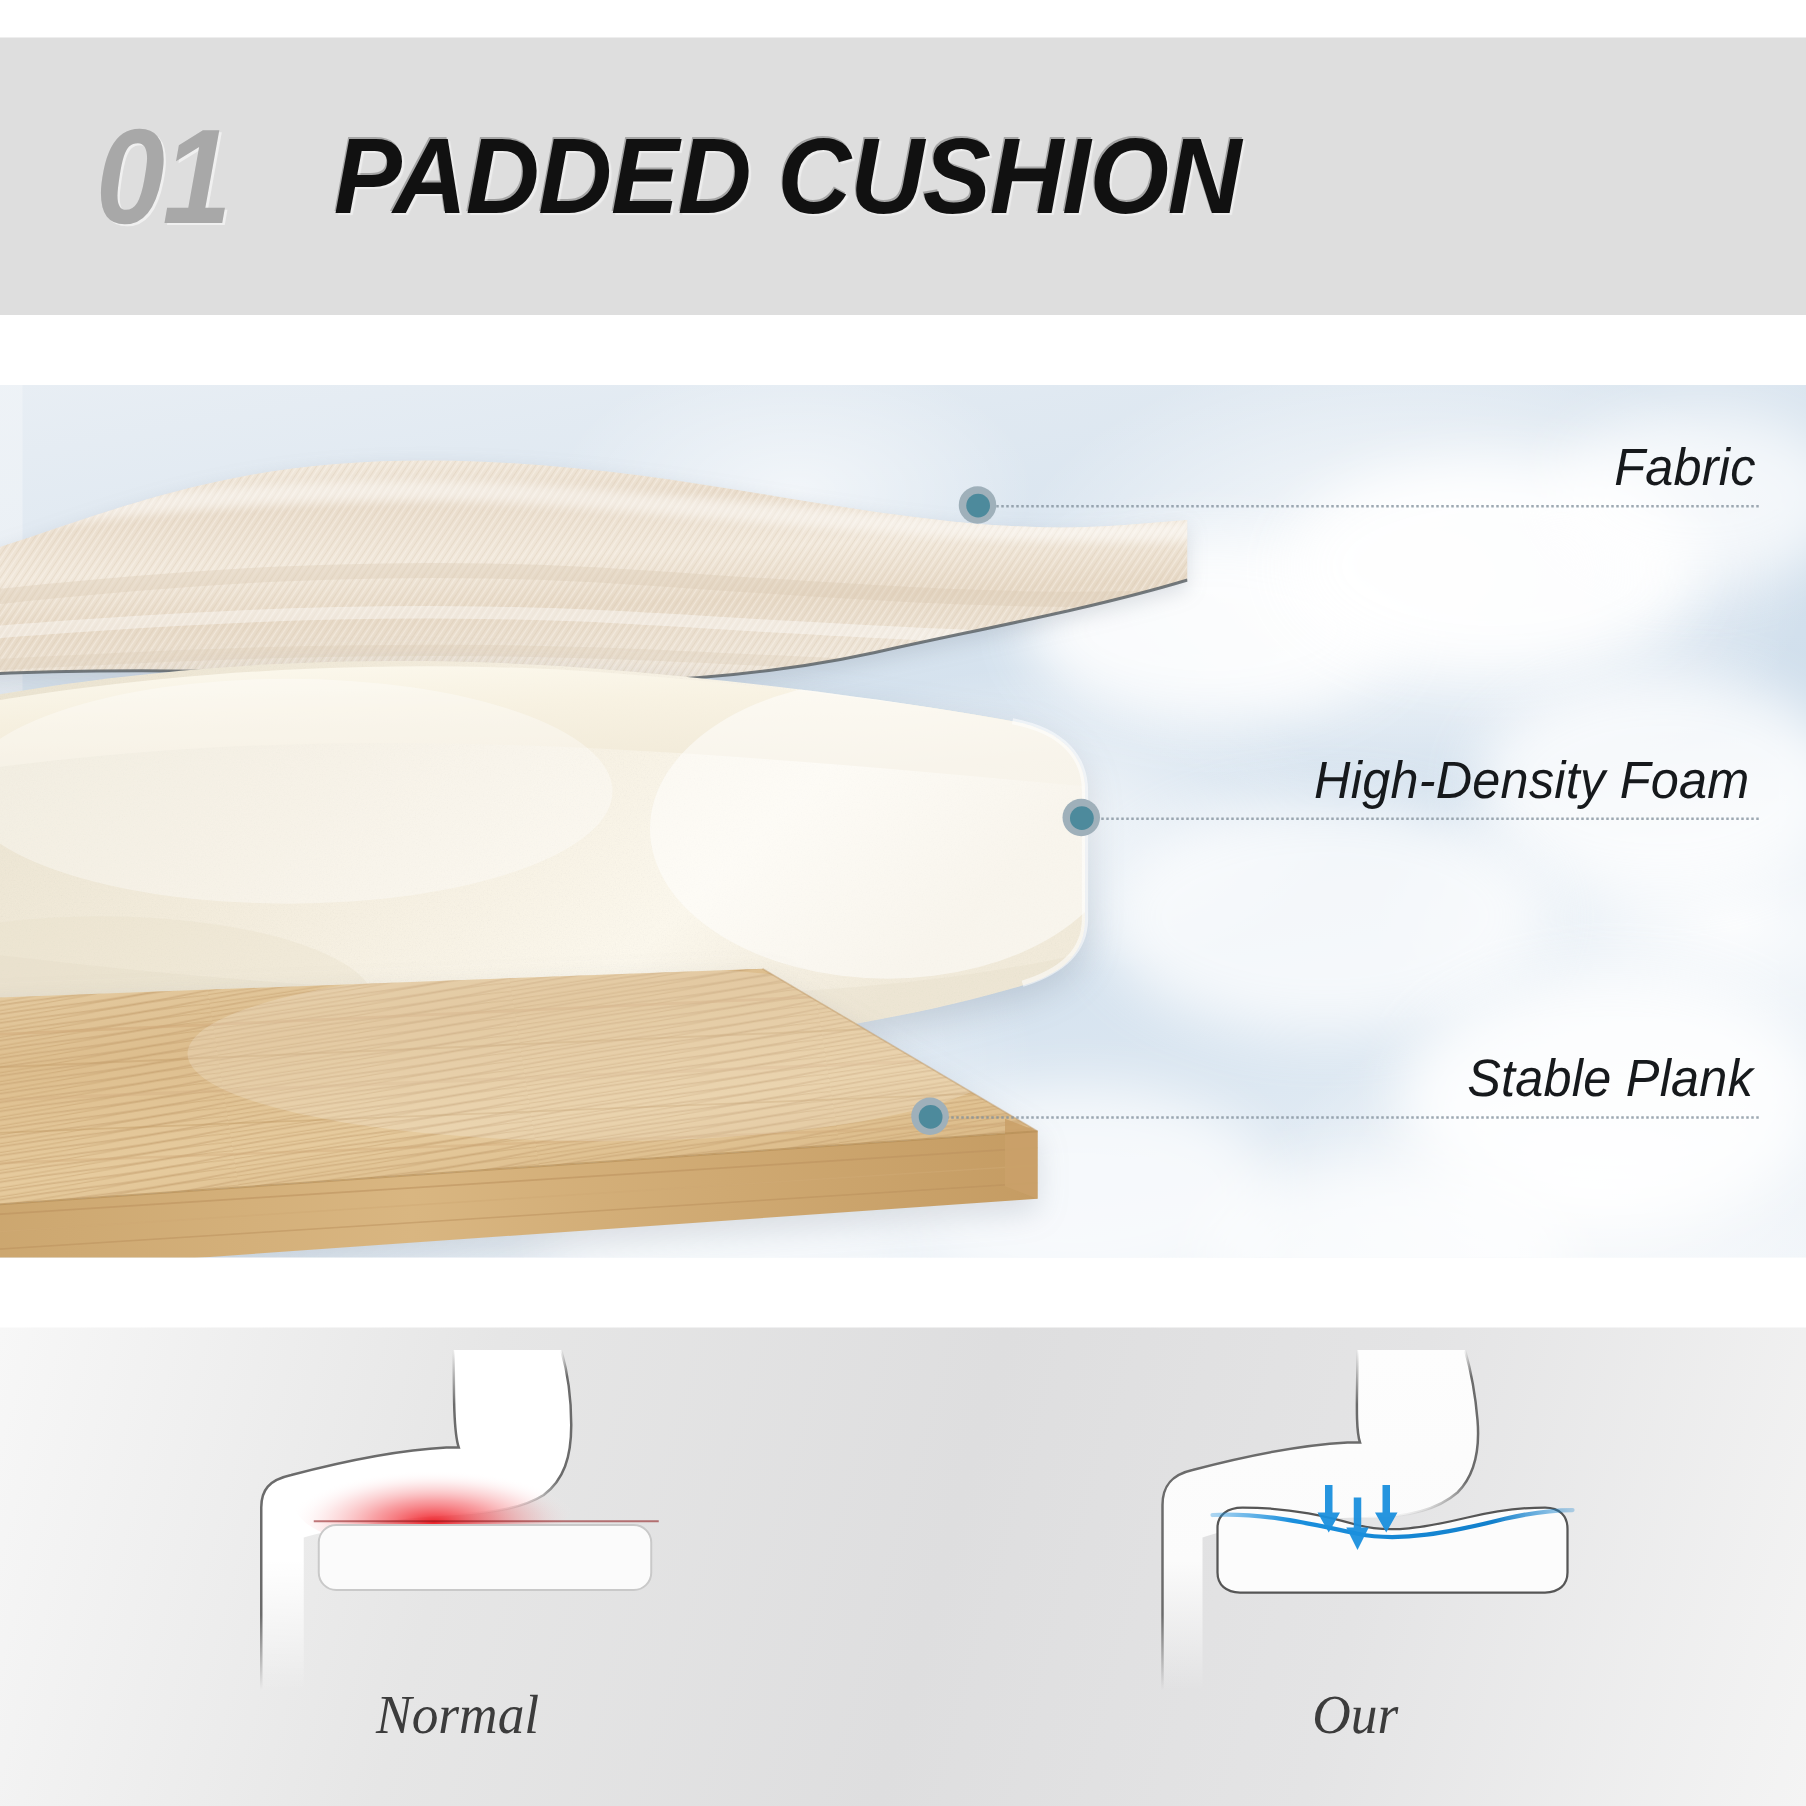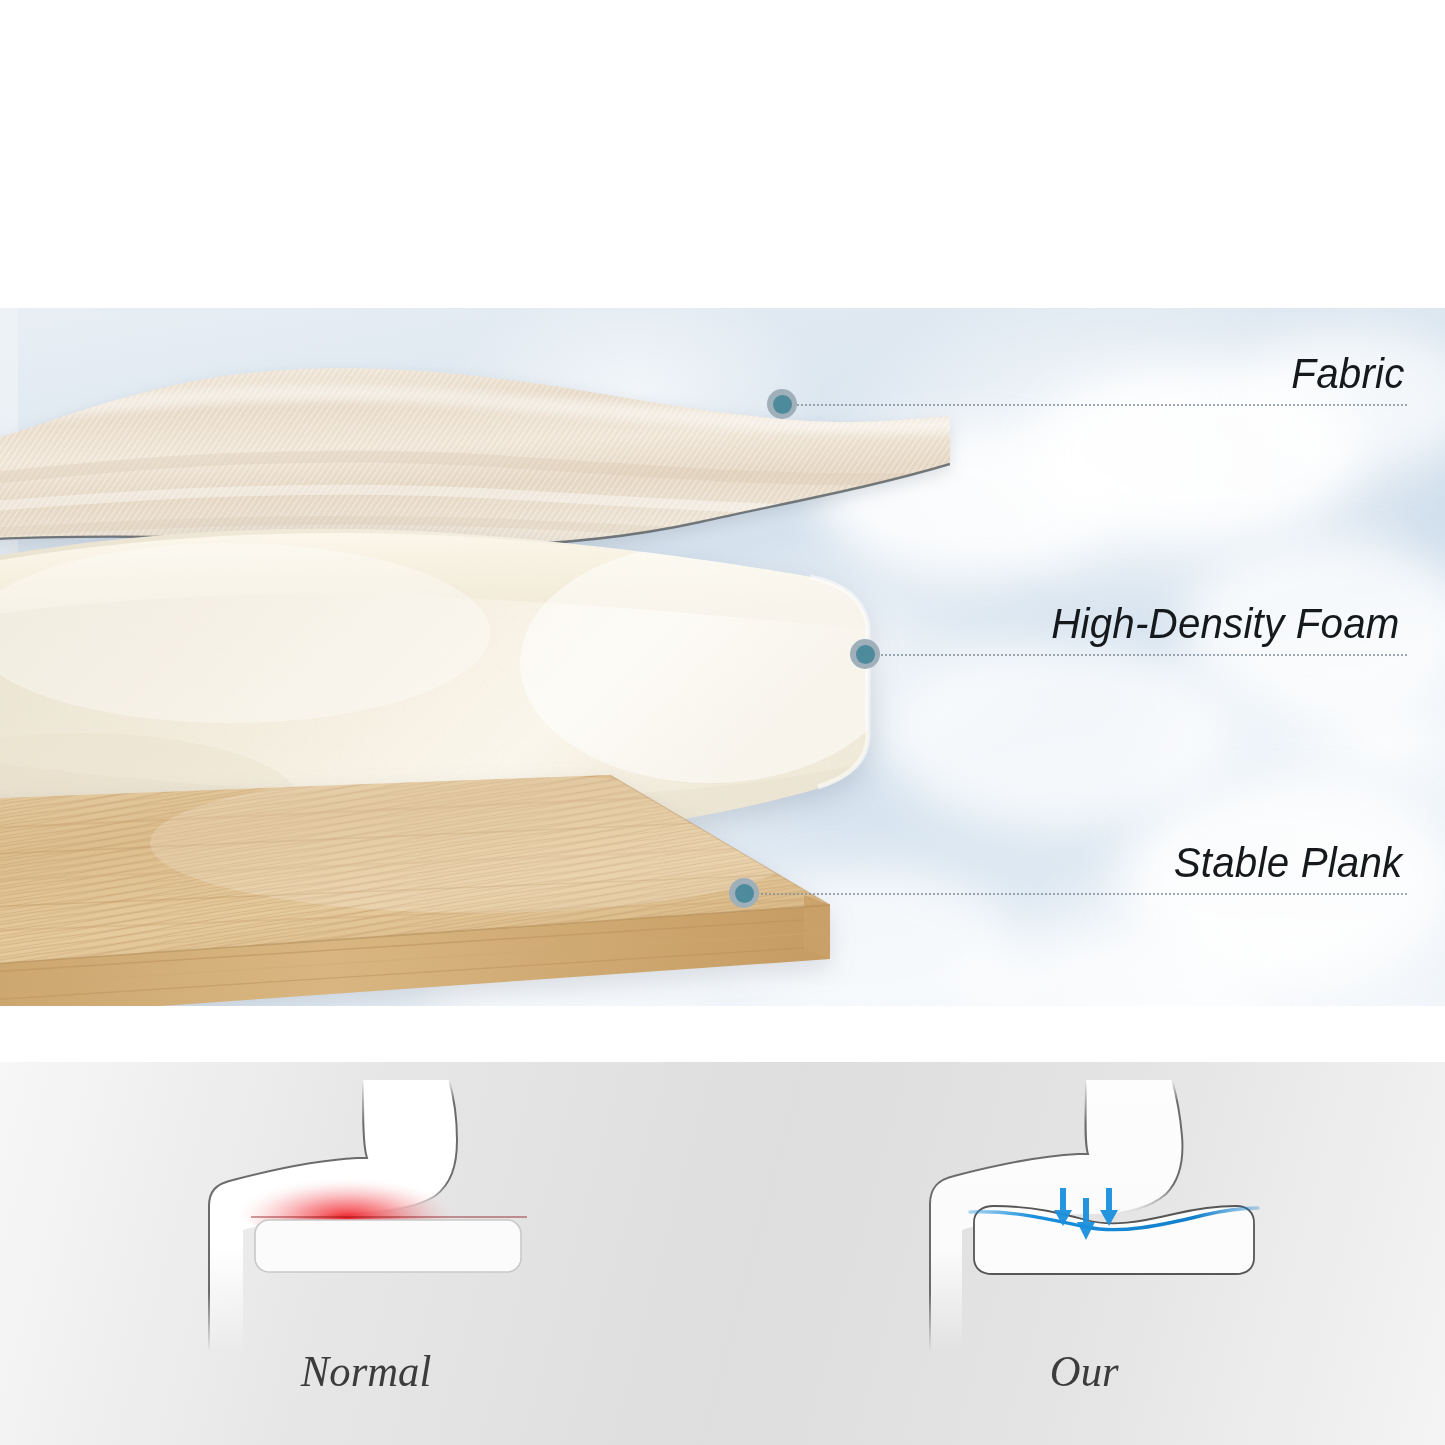--- a/index.html
+++ b/index.html
@@ -107,20 +107,24 @@
   }
   .compare-caption.normal{ padding-left:10px; }
   .compare-caption.our{ padding-left:0; }
   .fig{ position:absolute; left:50%; transform:translateX(-50%); top:18px; }
 </style>
 </head>
 <body>
 
 <div class="page">
 
+  <div class="header-band">
+    <div class="header-number">01</div>
+    <div class="header-title">PADDED CUSHION</div>
+  </div>
 
   <div class="sky-panel">
 
     <div class="sky-left-strip"></div>
 
     <div class="cloud" style="left:820px;  top:120px; width:300px; height:150px; opacity:.85;"></div>
     <div class="cloud" style="left:1030px; top:60px;  width:330px; height:170px; opacity:.9;"></div>
     <div class="cloud" style="left:1180px; top:230px; width:300px; height:180px; opacity:.8;"></div>
     <div class="cloud" style="left:880px;  top:330px; width:360px; height:190px; opacity:.75;"></div>
     <div class="cloud" style="left:1120px; top:470px; width:340px; height:200px; opacity:.85;"></div>

